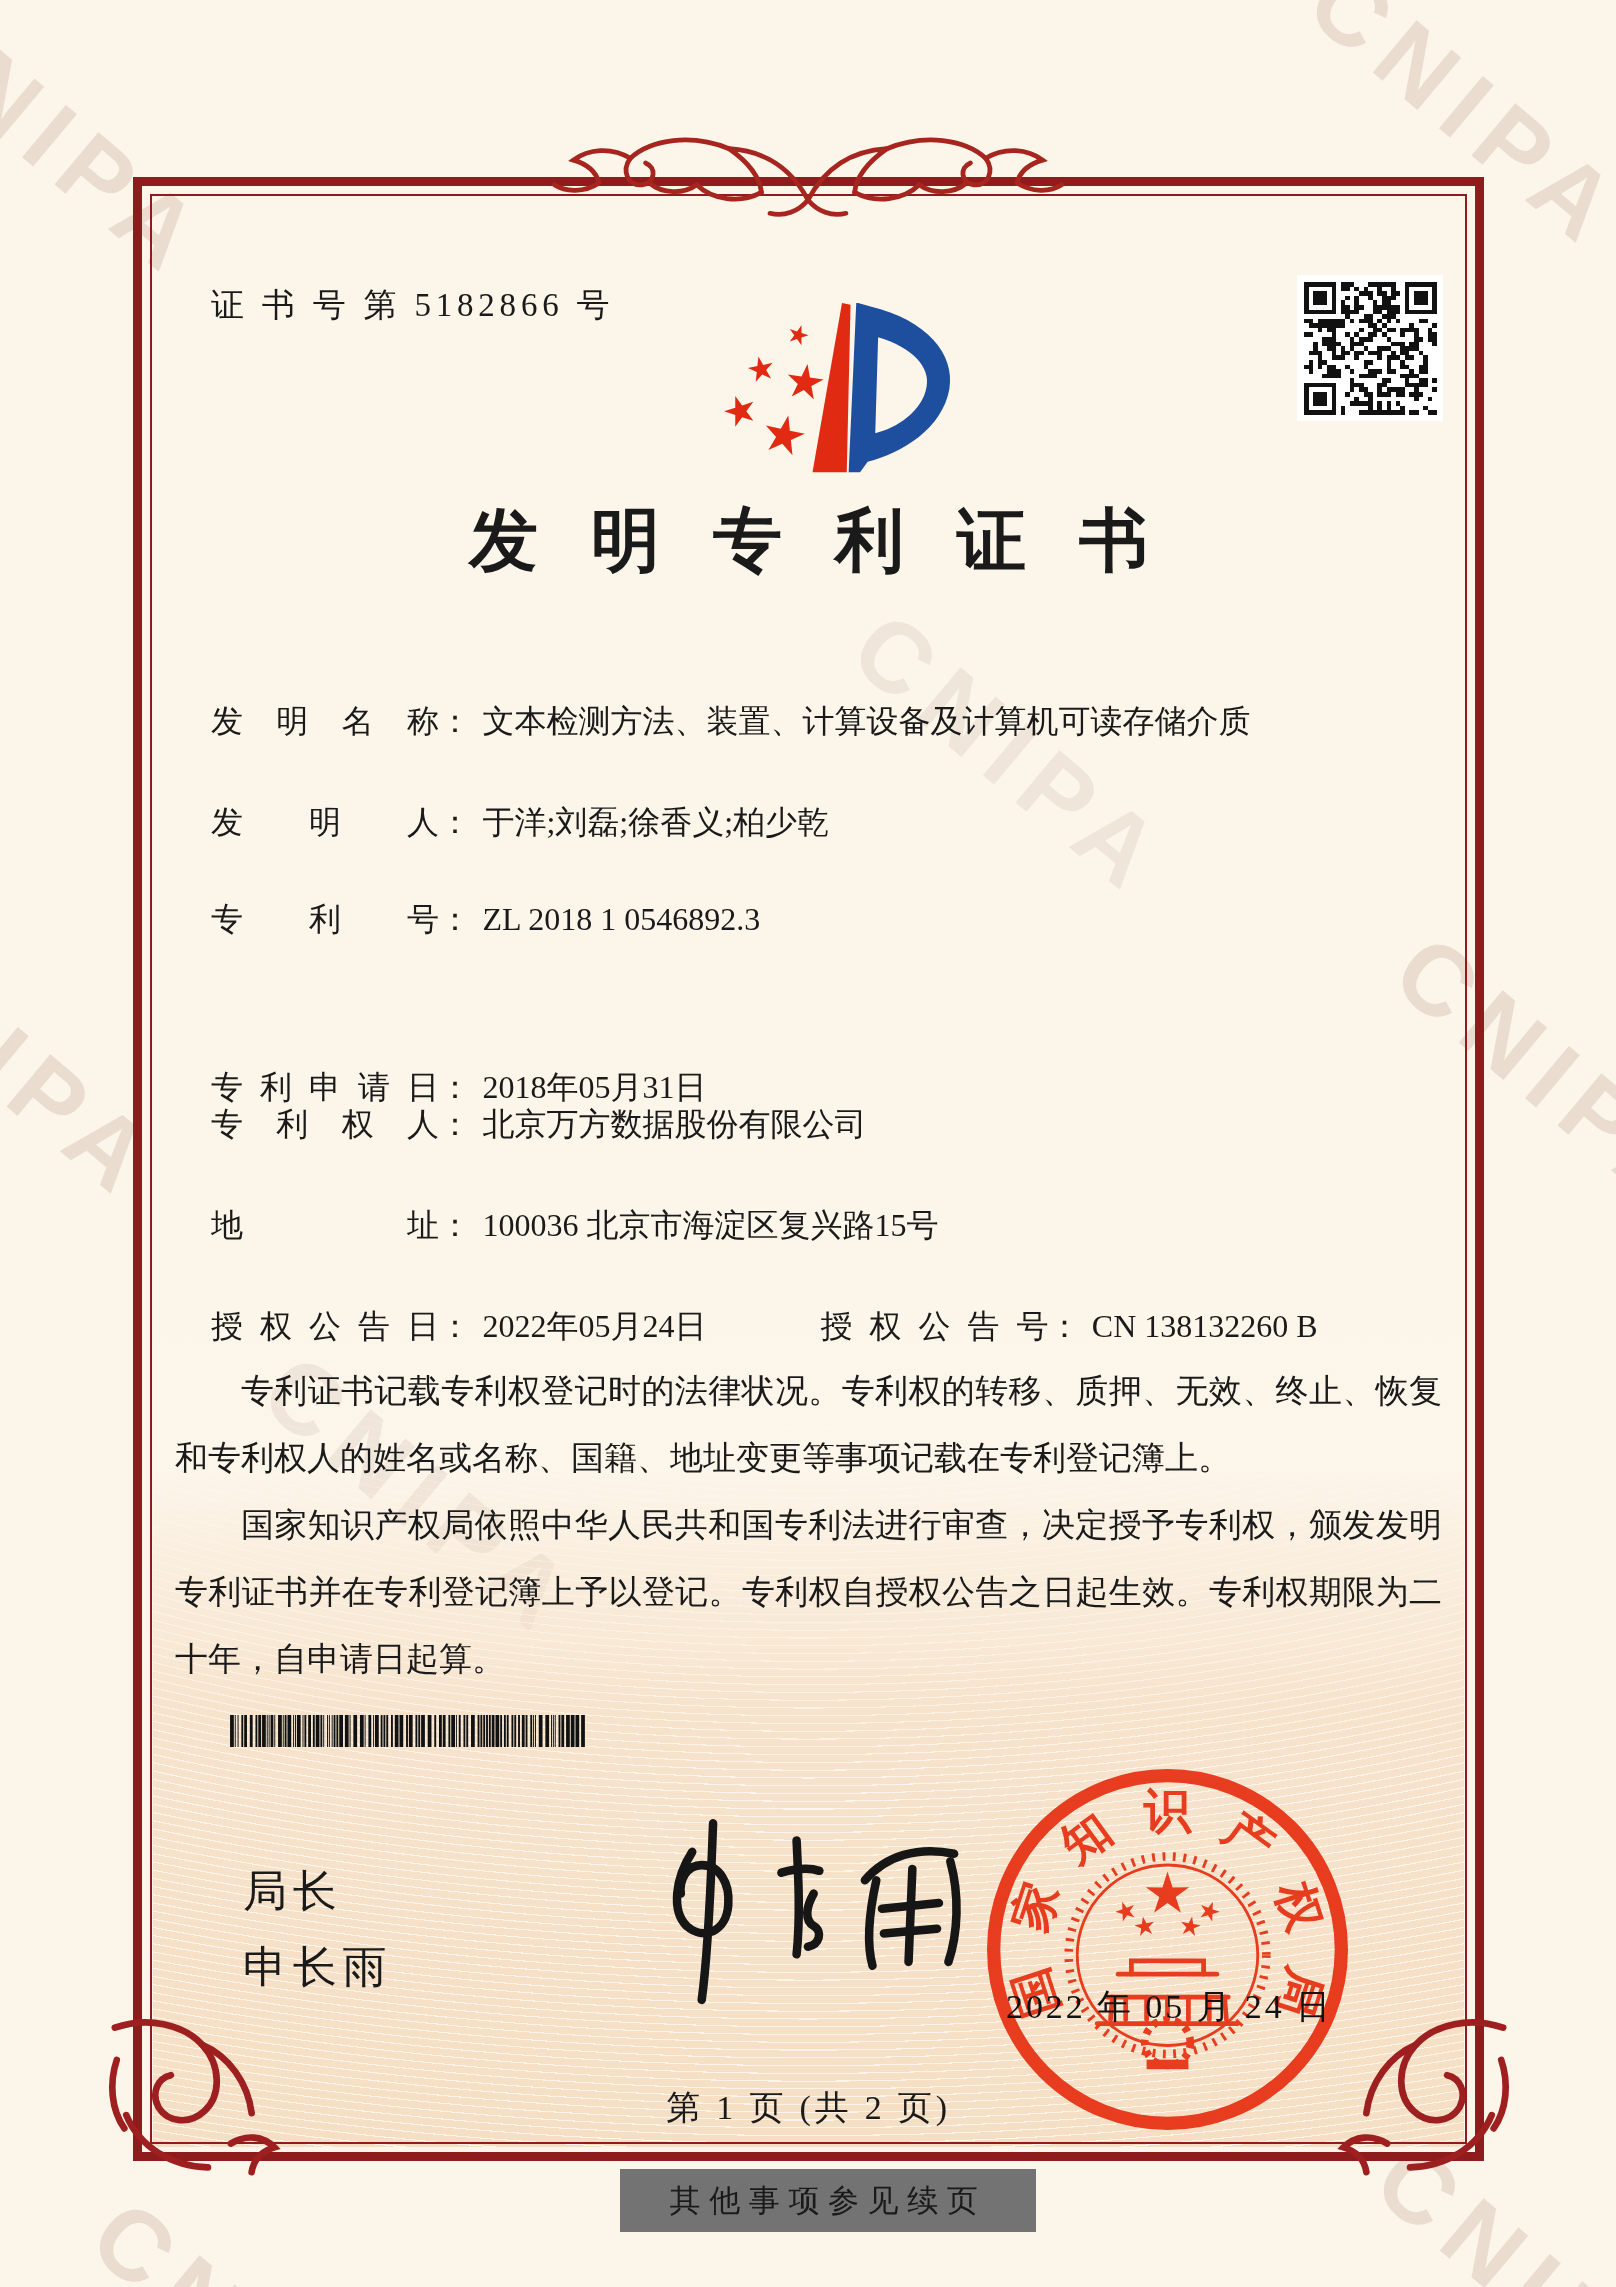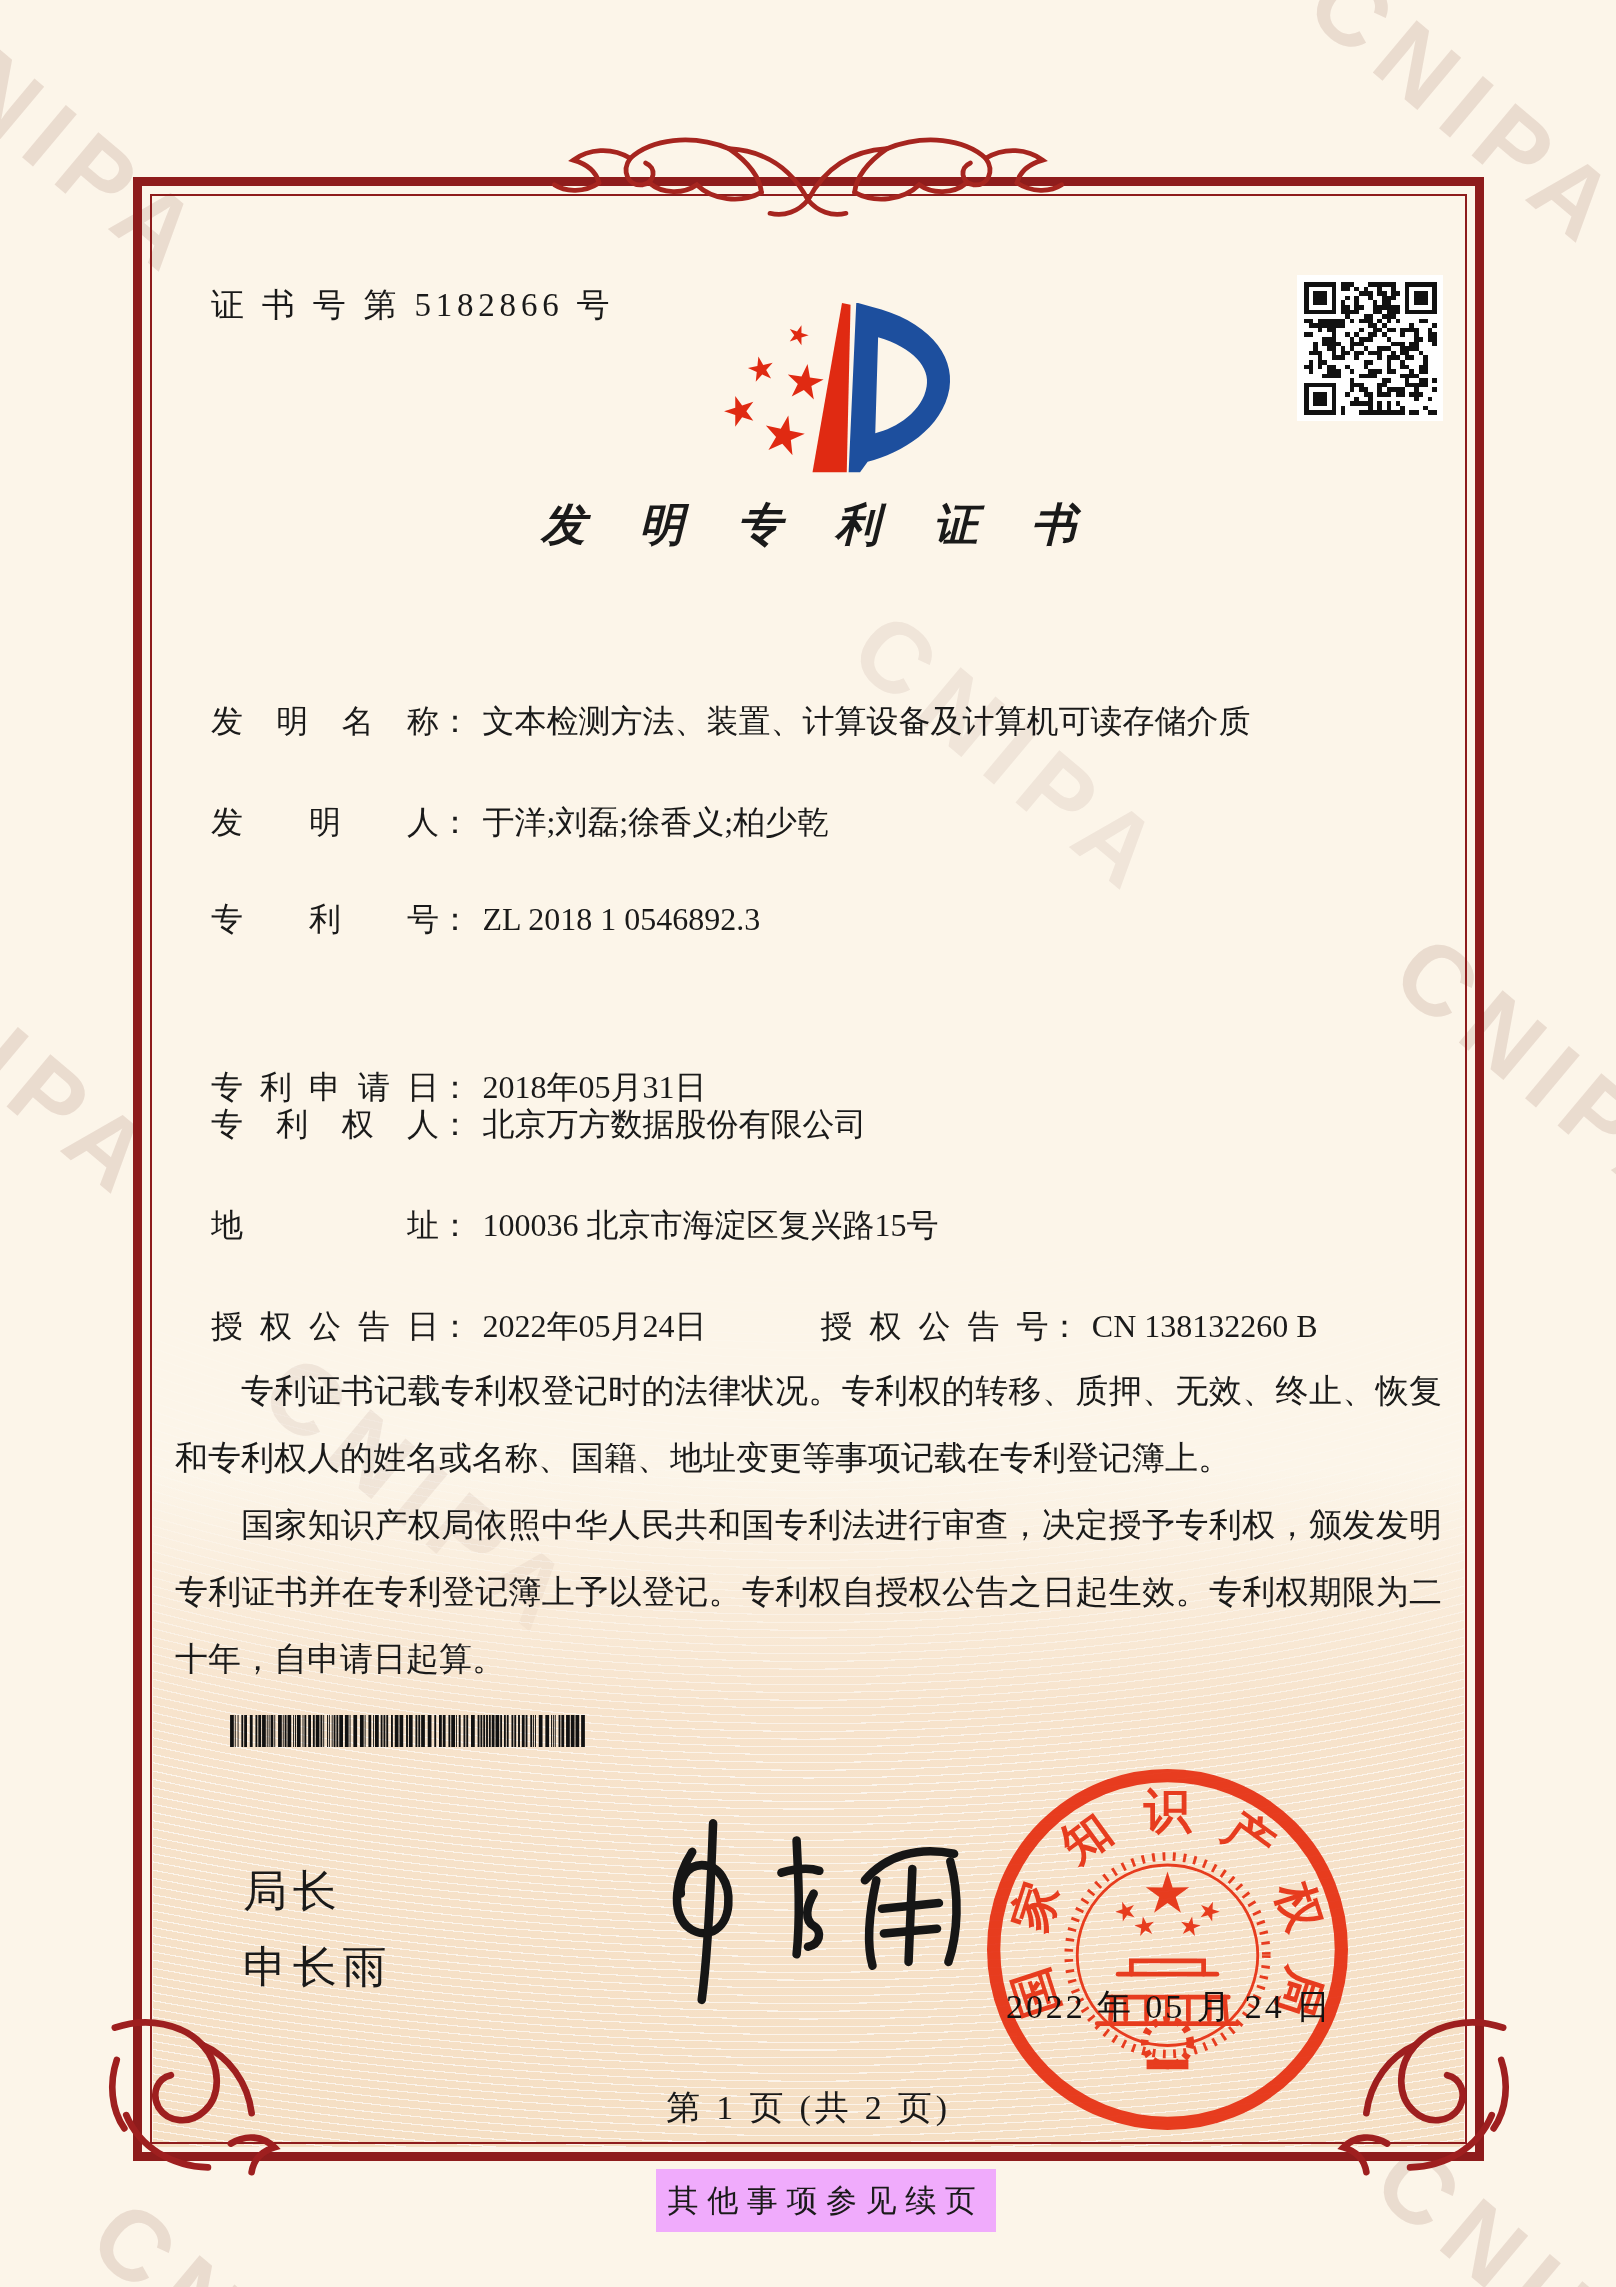--- a/index.html
+++ b/index.html
@@ -41,38 +41,37 @@
     content:"";position:absolute;inset:0;
     background:repeating-radial-gradient(120% 95% at 50% -45%,
       rgba(255,255,255,.65) 0 1.9px, rgba(255,255,255,0) 1.9px 13.3px);
     -webkit-mask-image:linear-gradient(180deg,transparent 0,rgba(0,0,0,.3) 35%,#000 62%);
     mask-image:linear-gradient(180deg,transparent 0,rgba(0,0,0,.3) 35%,#000 62%);
   }
   
   .cert-no{left:211px;top:283px;font-size:33px;letter-spacing:4.8px;z-index:3;}
   .title{
     left:0;top:495px;width:100%;text-align:center;z-index:3;
-    font-size:45px;font-weight:bold;letter-spacing:53px;padding-left:53px;
+    font-size:69px;font-weight:bold;letter-spacing:53px;padding-left:53px;
     box-sizing:border-box;
-    font-style:italic;
   }
   .row{left:211px;font-size:32px;z-index:3;white-space:nowrap;}
   .flabel{display:inline-block;width:228px;text-align:justify;text-align-last:justify;vertical-align:bottom;}
   .fcolon{display:inline-block;margin-right:11.4px;}
   .grant2{margin-left:114px;}
   .paras{
     left:175px;top:1358px;width:1267px;z-index:3;
     font-size:33px;line-height:67px;text-align:justify;
   }
   .paras p{margin:0;text-indent:2em;}
   .signer{left:243px;font-size:44px;z-index:3;font-family:"Liberation Sans","DejaVu Sans",sans-serif;letter-spacing:5.7px;}
   .page-info{left:0;top:2085px;width:100%;text-align:center;font-size:34px;letter-spacing:3.8px;z-index:3;}
   .cont-box{
-    left:656px;top:2169px;width:340px;height:63px;z-index:3;
-    background:#f0abfc;display:flex;align-items:center;justify-content:center;
+    left:620px;top:2169px;width:416px;height:63px;z-index:3;
+    background:#737373;display:flex;align-items:center;justify-content:center;
     font-size:31px;letter-spacing:8.6px;
   }
   .seal-date{
     left:1006px;top:1984px;z-index:6;font-size:34px;letter-spacing:2.9px;
     color:#111;white-space:nowrap;
   }
   svg{display:block;}
 </style>
 </head>
 <body>

